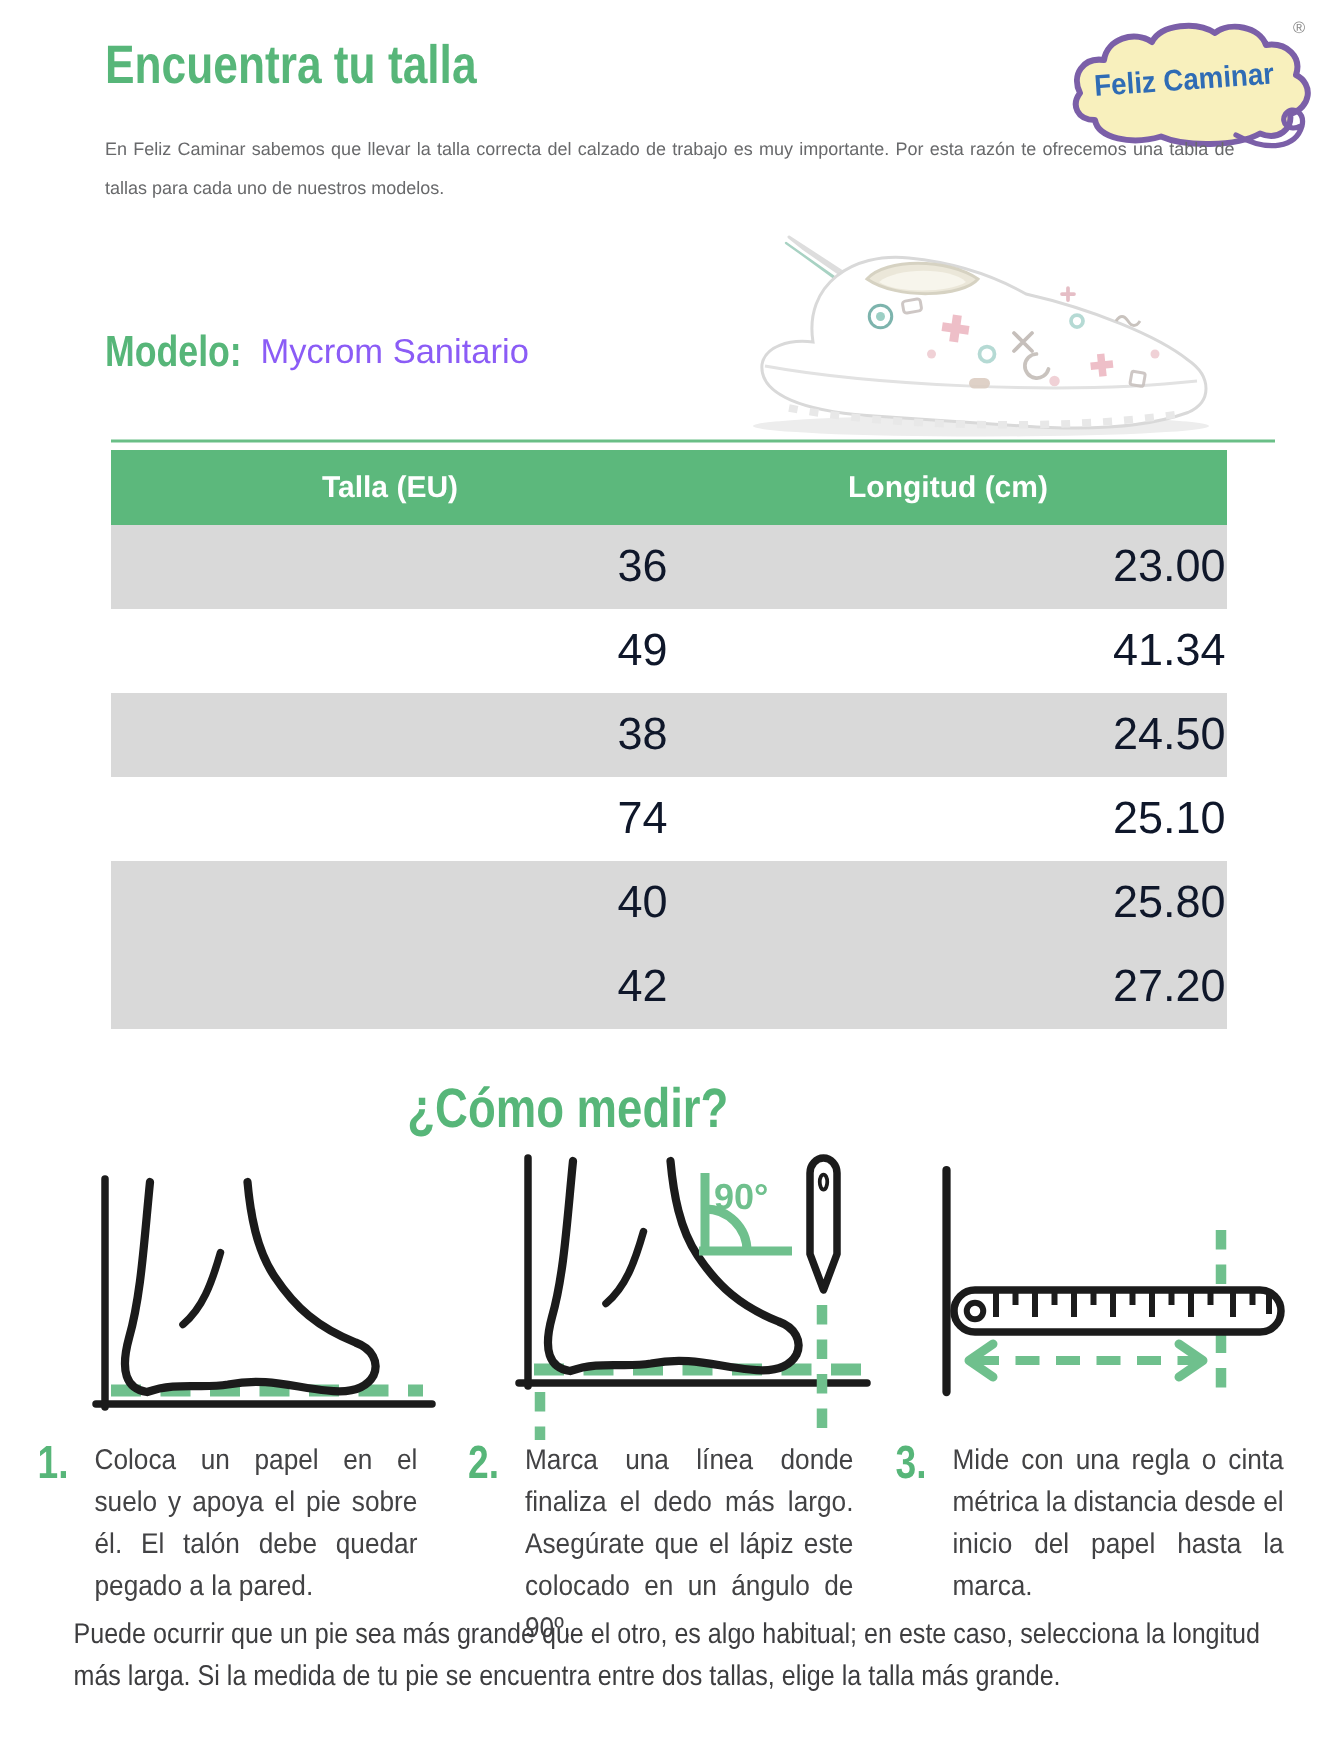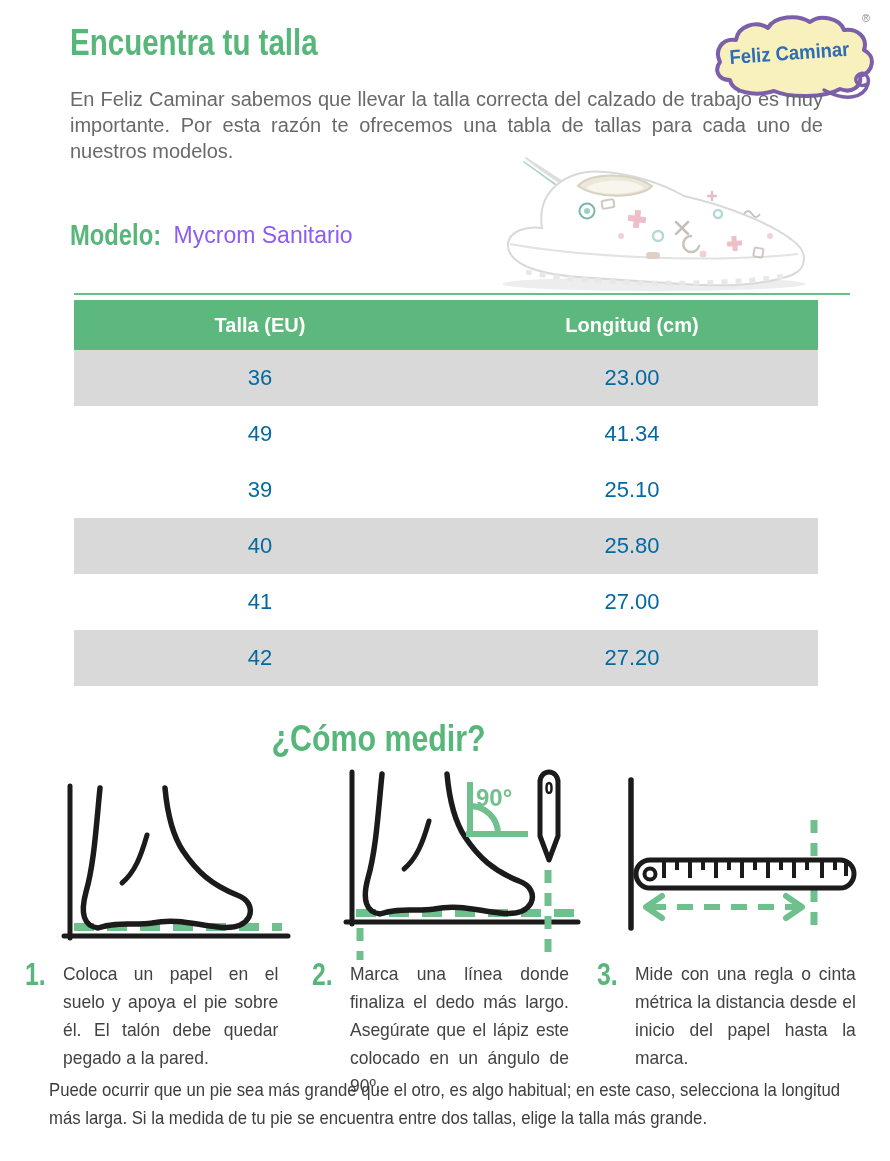--- a/index.html
+++ b/index.html
@@ -5,35 +5,35 @@
   html,body{margin:0;padding:0;background:#fff;}
   body{font-family:"Liberation Sans","DejaVu Sans",sans-serif;}
   .page{position:relative;width:890px;height:1161px;background:#fff;overflow:hidden;}
 
   .title{position:absolute;left:70px;top:22px;white-space:nowrap;}
   .title span{display:inline-block;font-size:36px;font-weight:bold;color:#57b679;
     transform:scale(0.82,1);transform-origin:0 0;letter-spacing:0px;}
 
   .logo{position:absolute;left:706px;top:10px;width:170px;height:92px;}
 
-  .intro{position:absolute;left:70px;top:86px;width:753px;font-size:20px;line-height:26px;
+  .intro{position:absolute;left:70px;top:86px;width:753px;font-size:12px;line-height:26px;
     color:#68696b;text-align:justify;margin:0;}
 
   .model-row{position:absolute;left:70px;top:219px;white-space:nowrap;}
   .model-label{display:inline-block;font-size:29px;font-weight:bold;color:#57b679;
     transform:scale(0.82,1);transform-origin:0 50%;}
   .model-name{display:inline-block;font-size:23px;color:#8b5cf6;margin-left:-12px;vertical-align:2px;}
 
   .shoe{position:absolute;left:486px;top:144px;width:336px;height:150px;}
 
   .hairline{position:absolute;left:74px;top:293px;width:776px;height:2px;background:#6abf87;}
 
   .size-table{position:absolute;left:74px;top:300px;width:744px;border-collapse:collapse;table-layout:fixed;}
   .size-table th{background:#5cb87c;color:#ffffff;font-size:20px;font-weight:bold;height:48px;text-align:center;}
-  .size-table td{font-size:22px;color:#0369a1;height:54px;text-align:center;}
+  .size-table td{font-size:30px;color:#0f172a;height:54px;text-align:right;}
   .size-table tr.odd td{background:#d9d9d9;}
   .size-table tr.even td{background:#ffffff;}
 
   .measure-heading{position:absolute;left:0;top:718px;width:758px;text-align:center;}
   .measure-heading span{display:inline-block;font-size:37px;font-weight:bold;color:#57b679;
     transform:scale(0.82,1);transform-origin:50% 0;}
 
   .illus1{position:absolute;left:56px;top:780px;}
   .illus2{position:absolute;left:338px;top:766px;}
   .illus3{position:absolute;left:616px;top:776px;}
@@ -120,31 +120,31 @@
     </thead>
     <tbody>
       <tr class="odd">
           <td>36</td>
           <td>23.00</td>
         </tr>
       <tr class="even">
           <td>49</td>
           <td>41.34</td>
         </tr>
+      <tr class="odd">
+          <td>38</td>
+          <td>24.50</td>
+        </tr>
       <tr class="even">
-          <td>39</td>
+          <td>74</td>
           <td>25.10</td>
         </tr>
       <tr class="odd">
           <td>40</td>
           <td>25.80</td>
-        </tr>
-      <tr class="even">
-          <td>41</td>
-          <td>27.00</td>
         </tr>
       <tr class="odd">
           <td>42</td>
           <td>27.20</td>
         </tr>
     </tbody>
   </table>
 
   <div class="measure-heading"><span>¿Cómo medir?</span></div>
 

